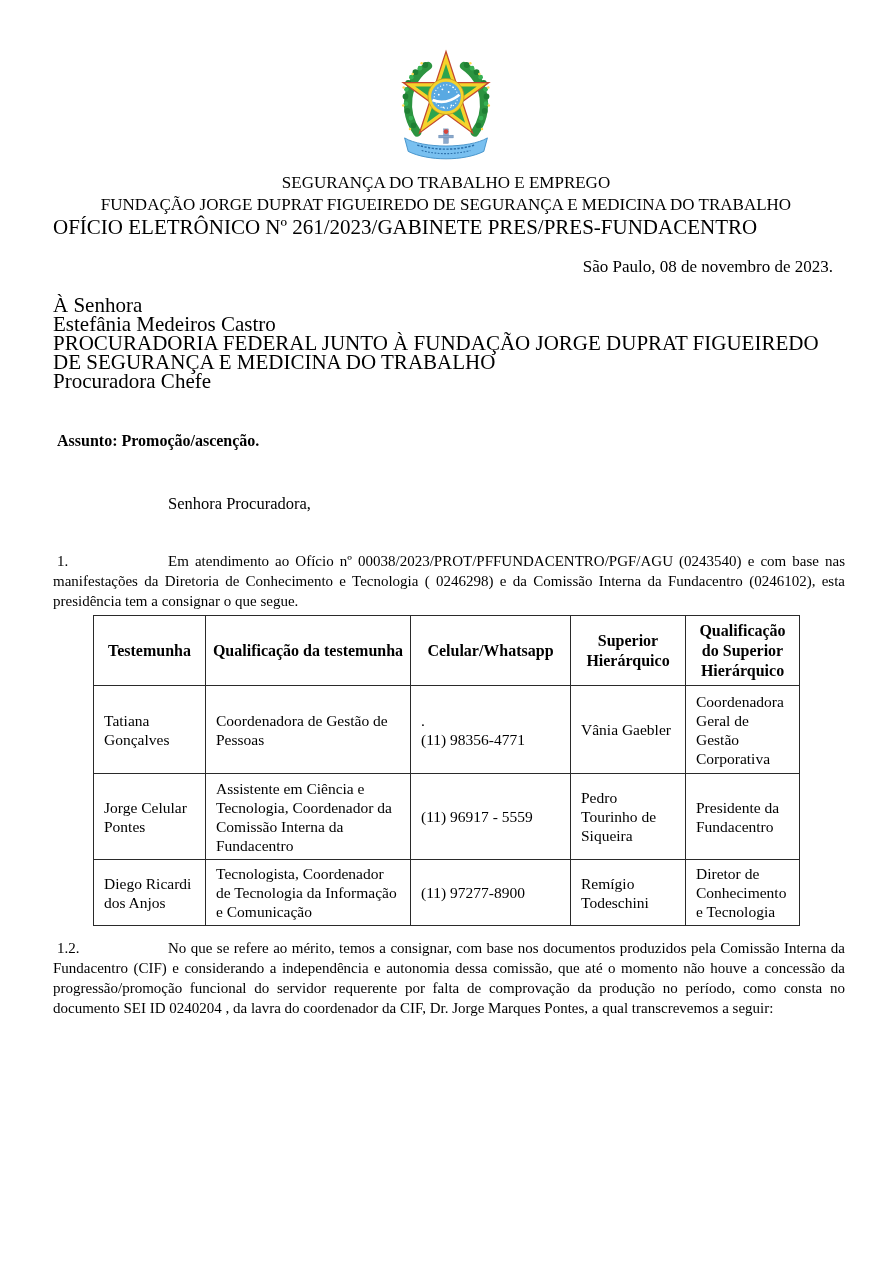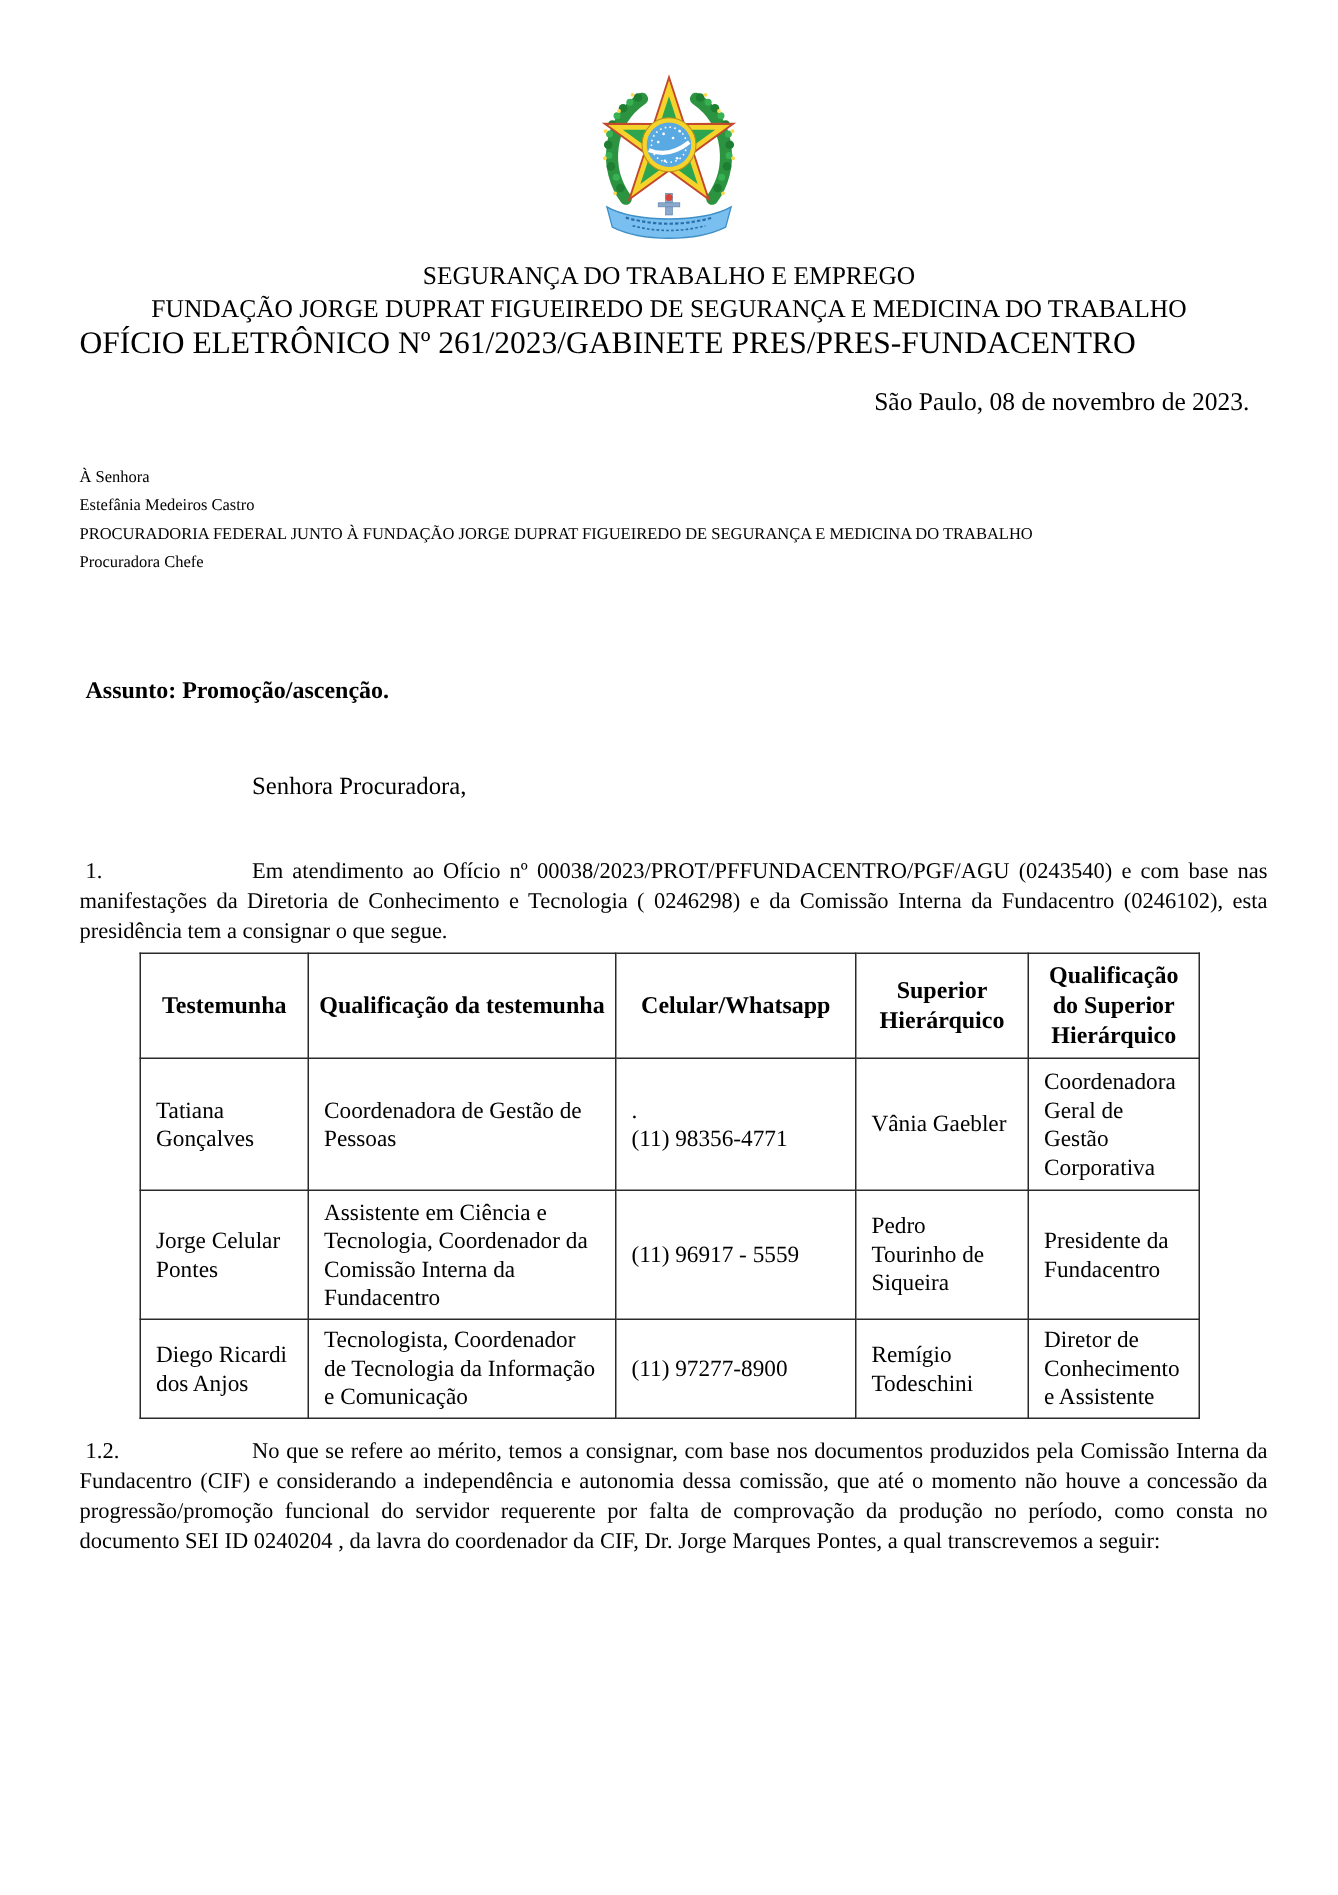--- a/index.html
+++ b/index.html
@@ -9,22 +9,22 @@
   }
   .page{position:relative;width:892px;height:1263px;}
   .content{padding:0 47px 0 53px;}
 
   .emblem-wrap{width:108px;margin:42px auto 0;}
   .org-block{text-align:center;margin-top:8px;font-size:17px;line-height:22px;}
 
   .docnum{font-size:21px;line-height:22px;}
   .dateline{margin-top:20px;text-align:right;font-size:17px;line-height:18px;padding-right:12px;}
 
-  .addressee{margin-top:32px;font-size:11px;line-height:19px;}
-  .subject{margin-top:66px;font-weight:bold;font-size:16px;line-height:20px;padding-left:4px;}
+  .addressee{margin-top:20px;font-size:21px;line-height:19px;}
+  .subject{margin-top:40px;font-weight:bold;font-size:16px;line-height:20px;padding-left:4px;}
   .greeting{margin-top:43px;margin-left:115px;font-size:16.5px;line-height:20px;}
 
   .body-para{margin:0;text-align:justify;font-size:15px;line-height:20px;}
   .p1{margin-top:37px;}
   .p11{margin-top:16px;}
   .p12{margin-top:12px;}
   .pnum{display:inline-block;width:115px;padding-left:4px;box-sizing:border-box;}
 
   table{border-collapse:collapse;table-layout:fixed;}
   .witness-table{margin-top:4px;margin-left:40px;width:706px;font-size:15.5px;}
@@ -167,21 +167,21 @@
           <td>Assistente em Ciência e Tecnologia, Coordenador da Comissão Interna da Fundacentro</td>
           <td class="phone-cell">(11) 96917 - 5559</td>
           <td>Pedro Tourinho de Siqueira</td>
           <td>Presidente da Fundacentro</td>
         </tr>
         <tr style="height:66px">
           <td>Diego Ricardi dos Anjos</td>
           <td>Tecnologista, Coordenador de Tecnologia da Informação e Comunicação</td>
           <td class="phone-cell">(11) 97277-8900</td>
           <td>Remígio Todeschini</td>
-          <td>Diretor de Conhecimento e Assistente</td>
+          <td>Diretor de Conhecimento e Tecnologia</td>
         </tr>
       </tbody>
     </table>
 
     <p class="body-para p12"><span class="pnum">1.2.</span><span>No que se refere ao mérito, temos a consignar, com base nos documentos produzidos pela Comissão Interna da Fundacentro (CIF) e considerando a independência e autonomia dessa comissão, que até o momento não houve a concessão da progressão/promoção funcional do servidor requerente por falta de comprovação da produção no período, como consta no documento SEI ID 0240204 , da lavra do coordenador da CIF, Dr. Jorge Marques Pontes, a qual transcrevemos a seguir:</span></p>
 
   </div>
 
 </div>
 

